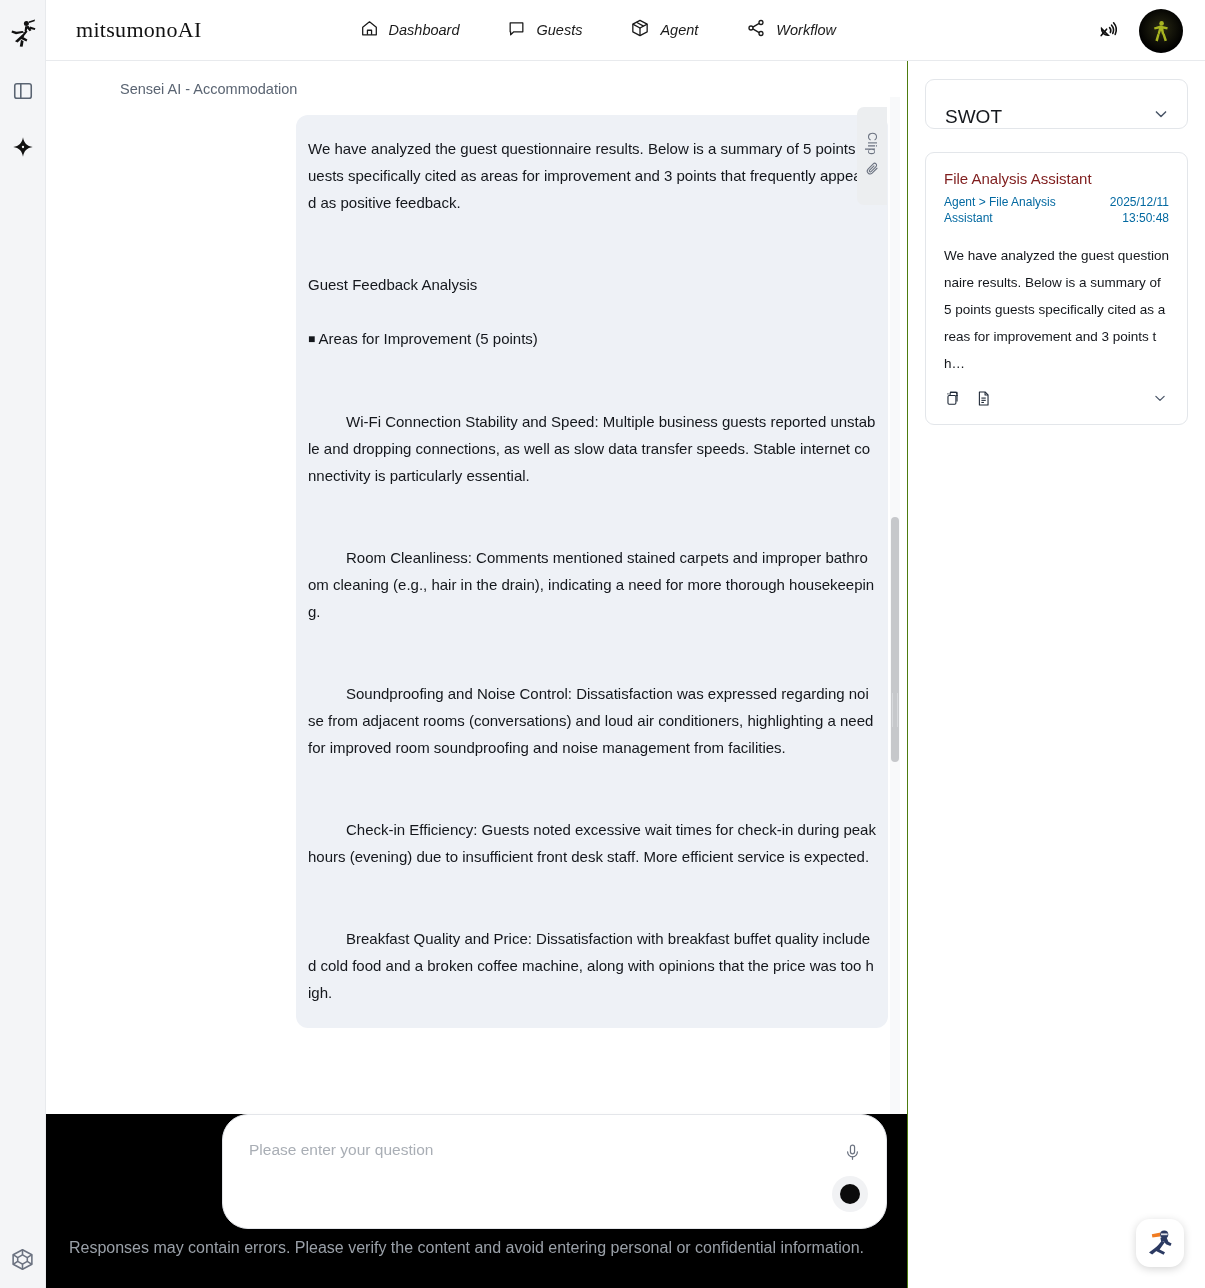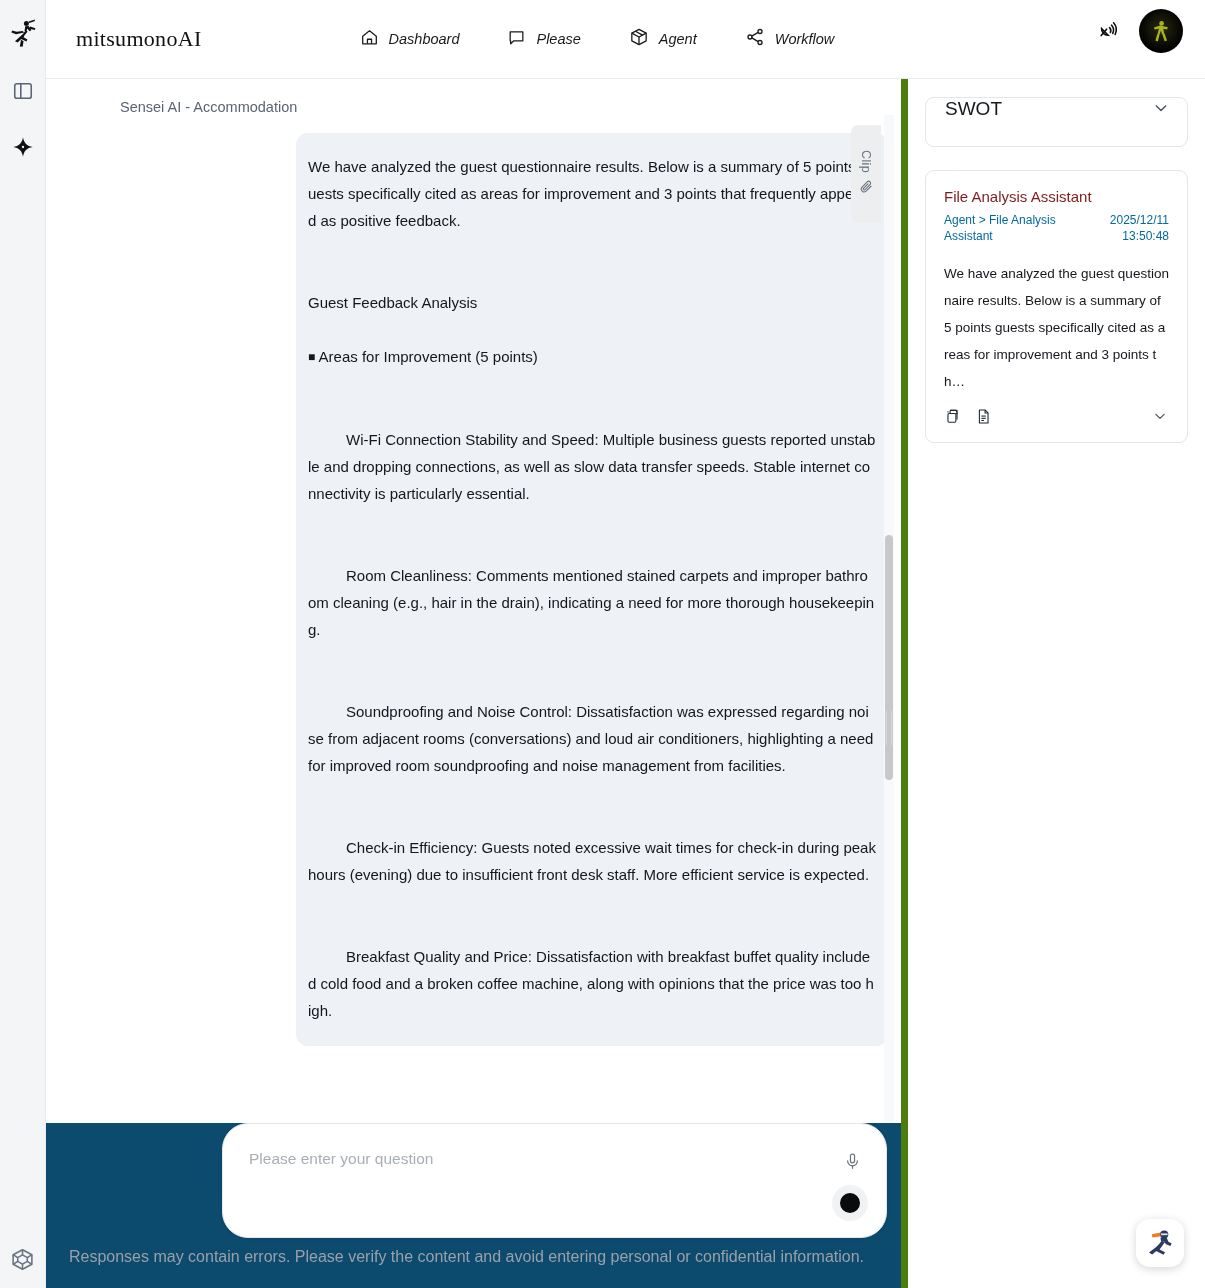--- a/index.html
+++ b/index.html
@@ -25,21 +25,21 @@
     display: flex; align-items: center; justify-content: center; cursor: pointer; }
   .rail-spacer { flex: 1; }
   .rail-bottom { margin-bottom: 14px; width: 30px; height: 30px;
     display: flex; align-items: center; justify-content: center; cursor: pointer; }
 
   
   .body-col { flex: 1; display: flex; flex-direction: column; height: 1288px; min-width: 0; }
 
   
   .topbar {
-    height: 79px; flex: none; background: #fff;
+    height: 61px; flex: none; background: #fff;
     border-bottom: 1px solid #e8eaed;
     display: flex; align-items: center; position: relative;
   }
   .brand {
     margin-left: 30px; font-family: "Liberation Serif", serif;
     font-size: 22px; letter-spacing: .3px; color: #111; font-weight: 400;
   }
   .nav { display: flex; align-items: center; gap: 48px; margin-left: 158px; font-style: italic; }
   .nav-item { display: flex; align-items: center; gap: 10px; cursor: pointer; }
   .nav-label { font-size: 14.5px; color: #1a1a1a; }
@@ -50,21 +50,21 @@
     background: radial-gradient(circle at 50% 45%, #2a2a14 0%, #000 70%);
     display: flex; align-items: center; justify-content: center; cursor: pointer;
     overflow: hidden;
   }
 
   
   .main { flex: 1; display: flex; min-height: 0; background: #fff; }
 
   
   .chat-col { flex: 1; position: relative; display: flex; flex-direction: column;
-    min-width: 0; border-right: 7px solid #4d7c0f; }
+    min-width: 0; border-right: 1px solid #4d7c0f; }
   .breadcrumb {
     padding: 20px 0 0 74px; font-size: 14.5px; color: #5a6472; flex: none;
   }
   .chat-scroll { flex: 1; position: relative; overflow: hidden; padding-top: 18px; }
 
   .bubble {
     margin-left: 250px; width: 592px;
     background: #eef1f6;
     border-radius: 12px 12px 12px 12px;
     padding: 20px 12px 22px 12px;
@@ -95,21 +95,21 @@
     width: 30px; height: 98px;
     background: #eceef0; border-radius: 7px 0 0 7px;
     display: flex; flex-direction: column; align-items: center;
     justify-content: center; gap: 6px; cursor: pointer;
   }
   .clip-text {
     writing-mode: vertical-rl; font-size: 12.5px; color: #6b7280; letter-spacing: .4px;
   }
 
   
-  .composer-wrap { flex: none; padding: 0 0 22px 0; background: #0c4a6e; position: relative; }
+  .composer-wrap { flex: none; padding: 0 0 31px 0; background: #000000; position: relative; }
   .composer {
     margin-left: 176px; width: 665px; height: 115px;
     background: #fff; border: 1px solid #e4e6ea; border-radius: 26px;
     box-shadow: 0 1px 4px rgba(0,0,0,.045);
     position: relative;
   }
   .composer-input {
     position: absolute; left: 26px; top: 26px; width: 560px;
     border: none; outline: none; background: transparent;
     font-family: "Liberation Sans", sans-serif; font-size: 15.5px; color: #1a1a1a;
@@ -125,21 +125,21 @@
   .send-dot { width: 20px; height: 20px; border-radius: 50%; background: #0b0b0b; }
   .disclaimer {
     margin-top: 10px; text-align: center; width: 841px; margin-left: 0;
     font-size: 16px; color: #9aa0a8;
   }
 
   
   .rpanel { width: 297px; flex: none; background: #fff; padding: 18px 17px 0 17px; }
   .select-box {
     height: 50px; border: 1px solid #e3e6ea; border-radius: 9px;
-    display: flex; align-items: flex-start; justify-content: space-between;
+    display: flex; align-items: flex-end; justify-content: space-between;
     padding: 0 16px 0 19px; cursor: pointer; background: #fff;
   }
   .select-val { font-size: 19px; color: #15181d; }
   .ta-box {
     margin-top: 10px; height: 211px; border: 1px solid #e3e6ea; border-radius: 9px;
     background: #fff; position: relative;
   }
   .add-btn {
     position: absolute; left: 16px; bottom: 19px;
     width: 74px; height: 28px; border-radius: 14px;
@@ -240,21 +240,21 @@
           </span>
           <span class="nav-label">Dashboard</span>
         </div>
 
         <div class="nav-item">
           <span>
             <svg width="19" height="19" viewBox="0 0 24 24" fill="none" stroke="#1a1a1a" stroke-width="1.6" stroke-linejoin="round">
               <path d="M4 5 L20 5 L20 16.2 L8.6 16.2 L4.6 20 L4.6 16.2 L4 16.2 Z"></path>
             </svg>
           </span>
-          <span class="nav-label">Please</span>
+          <span class="nav-label">Guests</span>
         </div>
 
         <div class="nav-item">
           <span>
             <svg width="20" height="20" viewBox="0 0 24 24" fill="none" stroke="#1a1a1a" stroke-width="1.55" stroke-linejoin="round">
               <path d="M12 2.8 L20.6 7.4 L20.6 16.6 L12 21.2 L3.4 16.6 L3.4 7.4 Z"></path>
               <path d="M3.4 7.4 L12 12 L20.6 7.4"></path>
               <line x1="12" y1="12" x2="12" y2="21.2"></line>
               <path d="M7.7 5.1 L16.3 9.7"></path>
             </svg>

